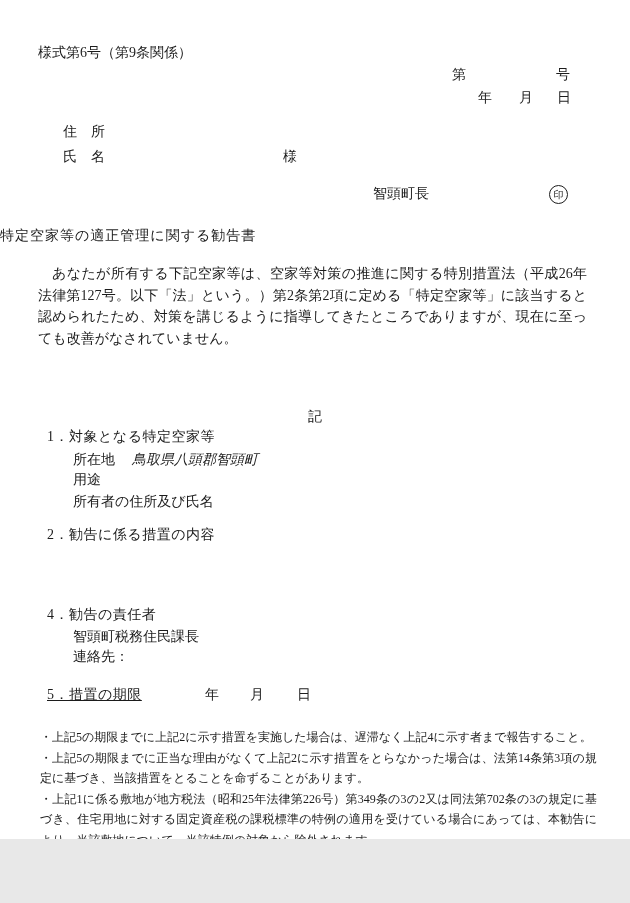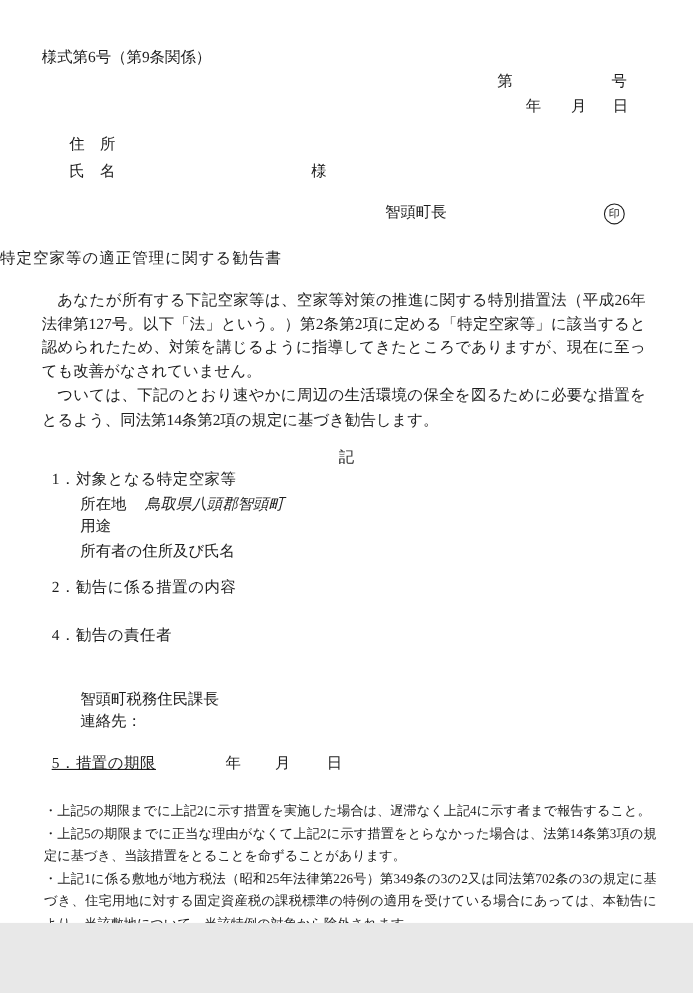--- a/index.html
+++ b/index.html
@@ -27,21 +27,21 @@
   .date-year  { left: 478px; top: 87px; }
   .date-month { left: 519px; top: 87px; }
   .date-day   { left: 557px; top: 87px; }
 
   
   .addr-label { left: 63px; top: 121px; }
   .name-label { left: 63px; top: 146px; }
   .honorific  { left: 283px; top: 146px; }
 
   
-  .issuer-title { left: 350px; top: 183px; }
+  .issuer-title { left: 373px; top: 183px; }
   .seal {
     position: absolute; left: 549px; top: 185px;
     width: 17px; height: 17px;
     border: 1px solid #1c1c1c; border-radius: 50%;
     display: flex; align-items: center; justify-content: center;
     font-size: 10px; line-height: 1;
   }
 
   
   .doc-title {
@@ -66,21 +66,21 @@
   
   .sec-label { left: 47px; letter-spacing: 0.5px; }
   .sub-line  { left: 73px; }
   .sub-value { margin-left: 17px; font-style: italic; }
   .sec1 { top: 426px; }
   .sec1-i0 { top: 449px; }
   .sec1-i1 { top: 469px; }
   .sec1-i2 { top: 491px; }
   .sec2 { top: 524px; }
   .sec3 { top: 566px; }
-  .sec4 { top: 568px; }
+  .sec4 { top: 604px; }
   .sec4-i0 { top: 626px; text-align: center; }
   .sec4-i1 { top: 646px; }
   .sec5 { top: 684px; text-decoration: underline; }
   .sec5-year  { left: 205px; top: 684px; }
   .sec5-month { left: 250px; top: 684px; }
   .sec5-day   { left: 297px; top: 684px; }
 
   
   .notes-block {
     position: absolute; left: 40px; top: 727px; width: 557px;
@@ -112,21 +112,20 @@
 
   <div class="abs line issuer-title">智頭町長</div>
   <div class="seal">
     <span>印</span>
   </div>
 
   <div class="abs line doc-title">特定空家等の適正管理に関する勧告書</div>
 
   <div class="body-block">
     <p>あなたが所有する下記空家等は、空家等対策の推進に関する特別措置法（平成26年法律第127号。以下「法」という。）第2条第2項に定める「特定空家等」に該当すると認められたため、対策を講じるように指導してきたところでありますが、現在に至っても改善がなされていません。</p>
-    <p>ついては、下記のとおり速やかに周辺の生活環境の保全を図るために必要な措置をとるよう、同法第14条第2項の規定に基づき勧告します。</p>
   </div>
 
   <div class="abs line ki-marker">記</div>
 
   <div class="abs line sec-label sec1">1．対象となる特定空家等</div>
   <div class="abs line sub-line sec1-i0">
     <span>所在地</span><span class="sub-value">鳥取県八頭郡智頭町</span>
   </div>
   <div class="abs line sub-line sec1-i1">
     <span>用途</span>

